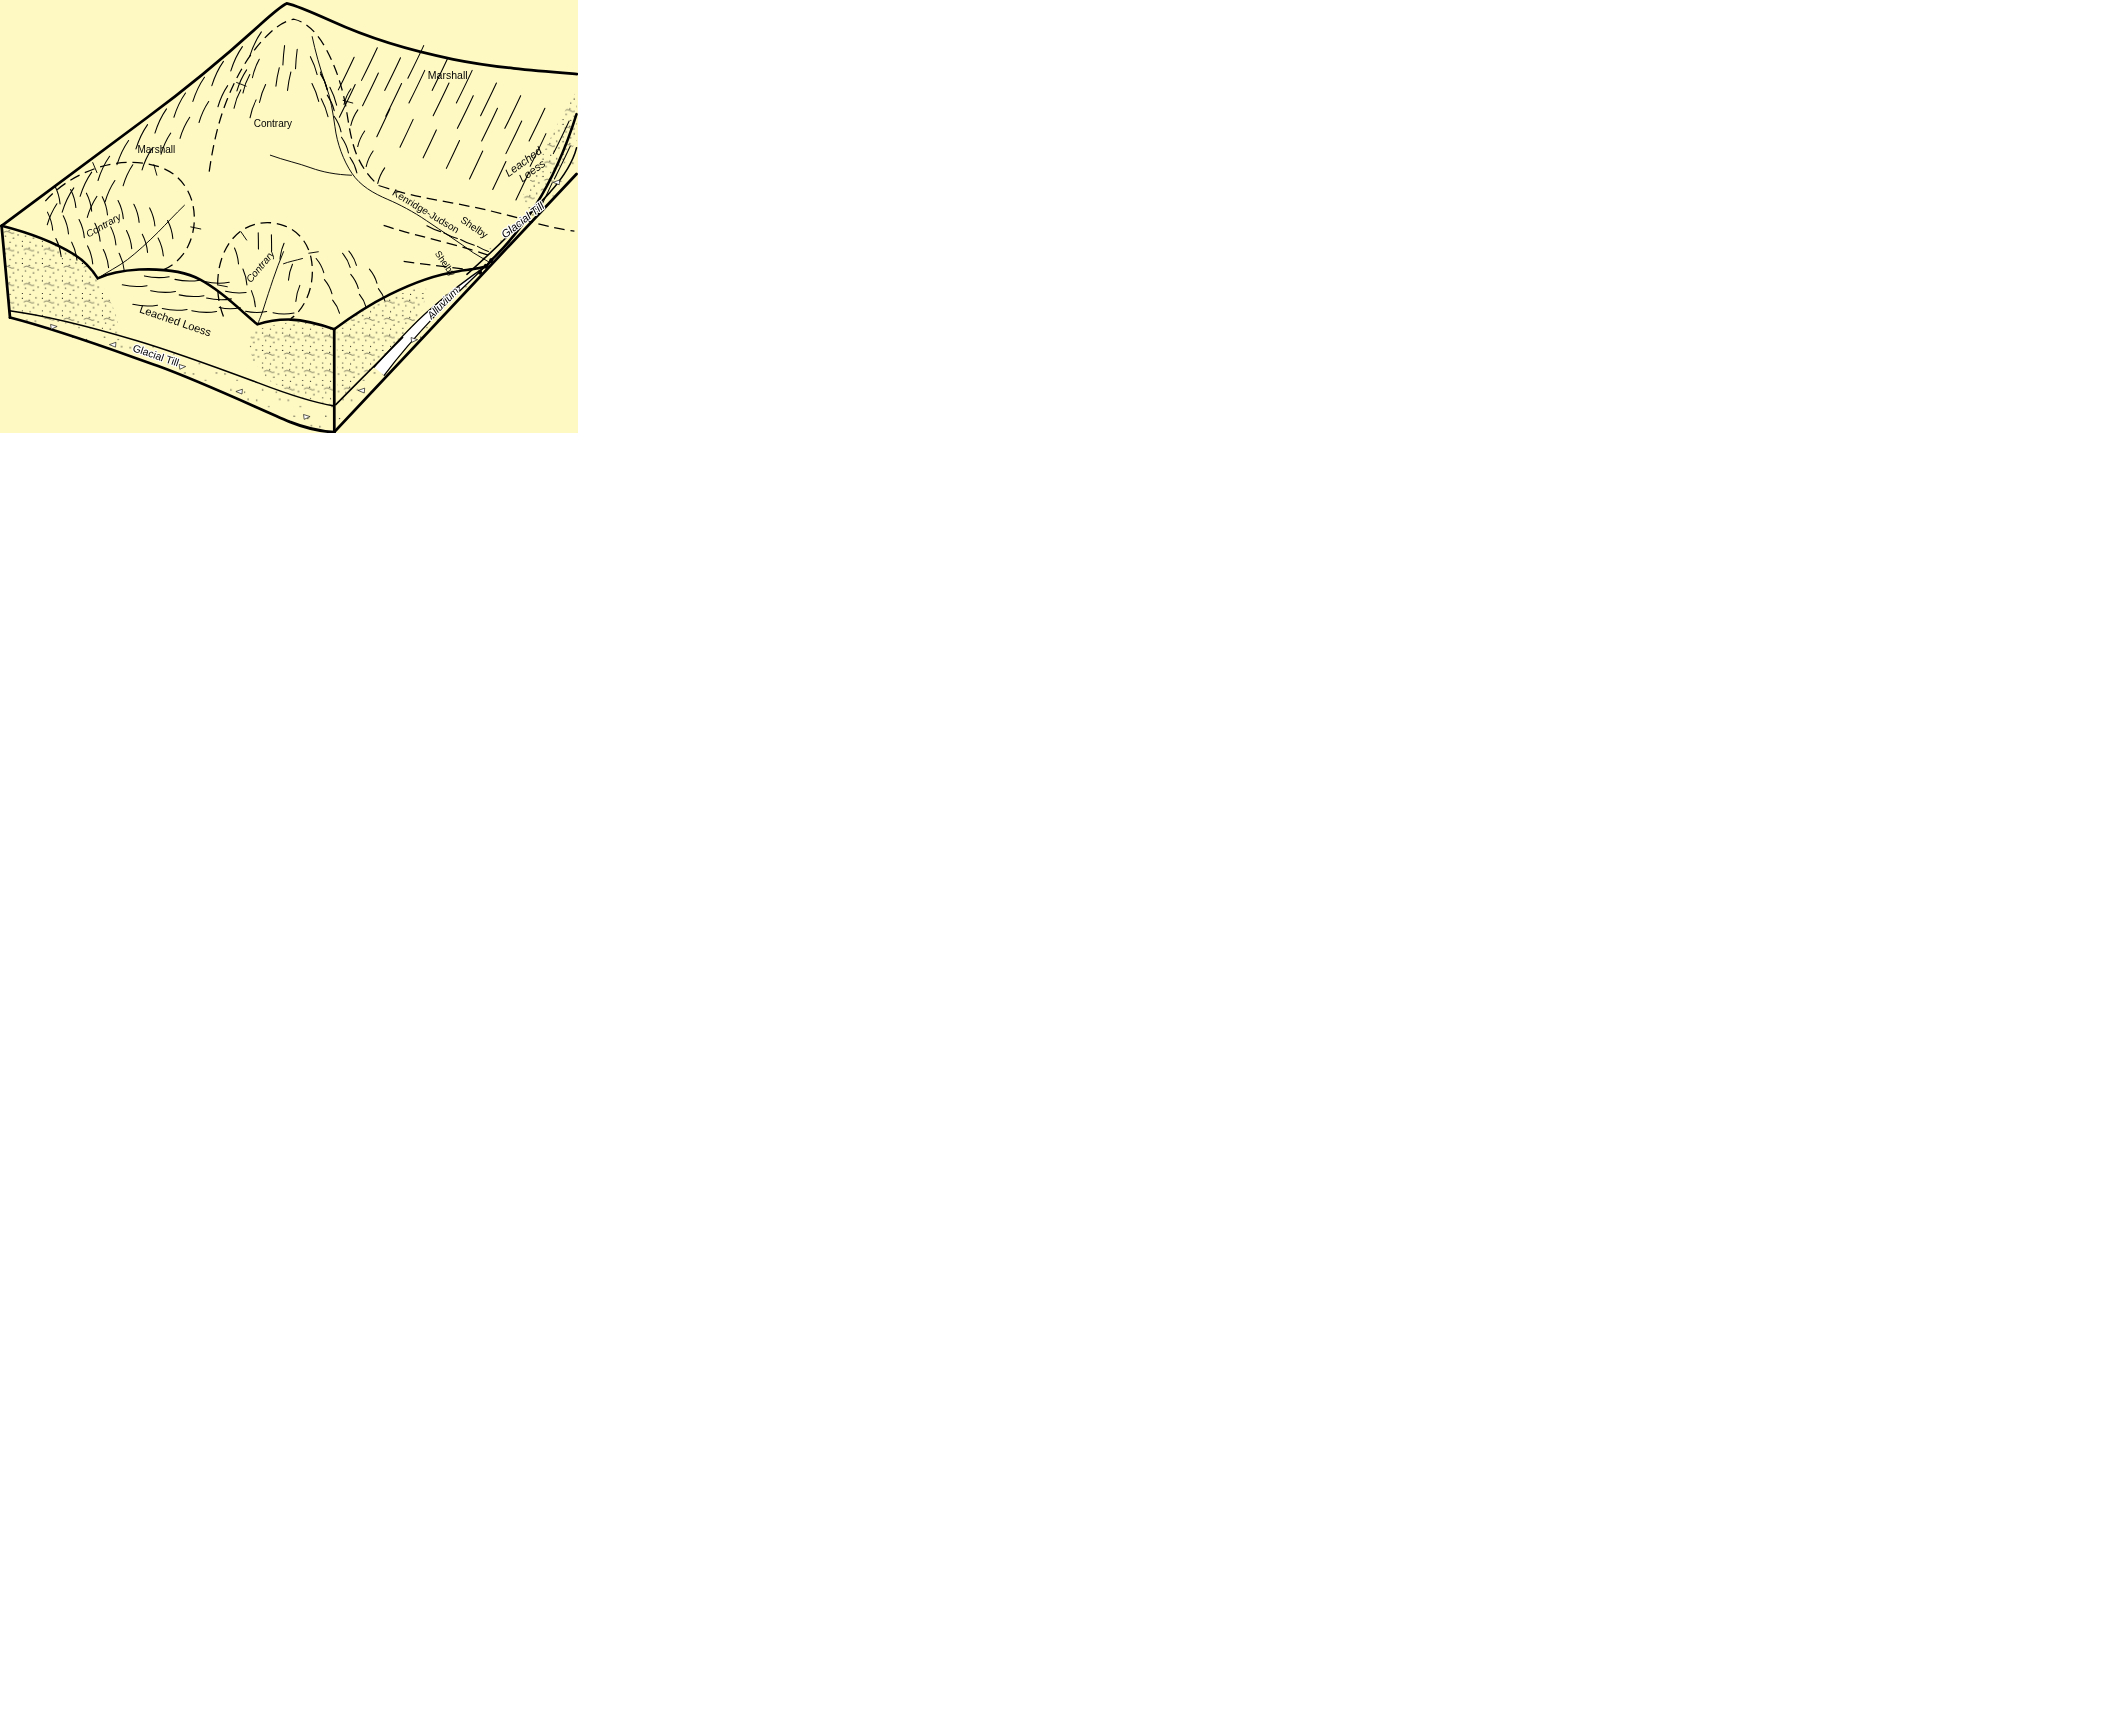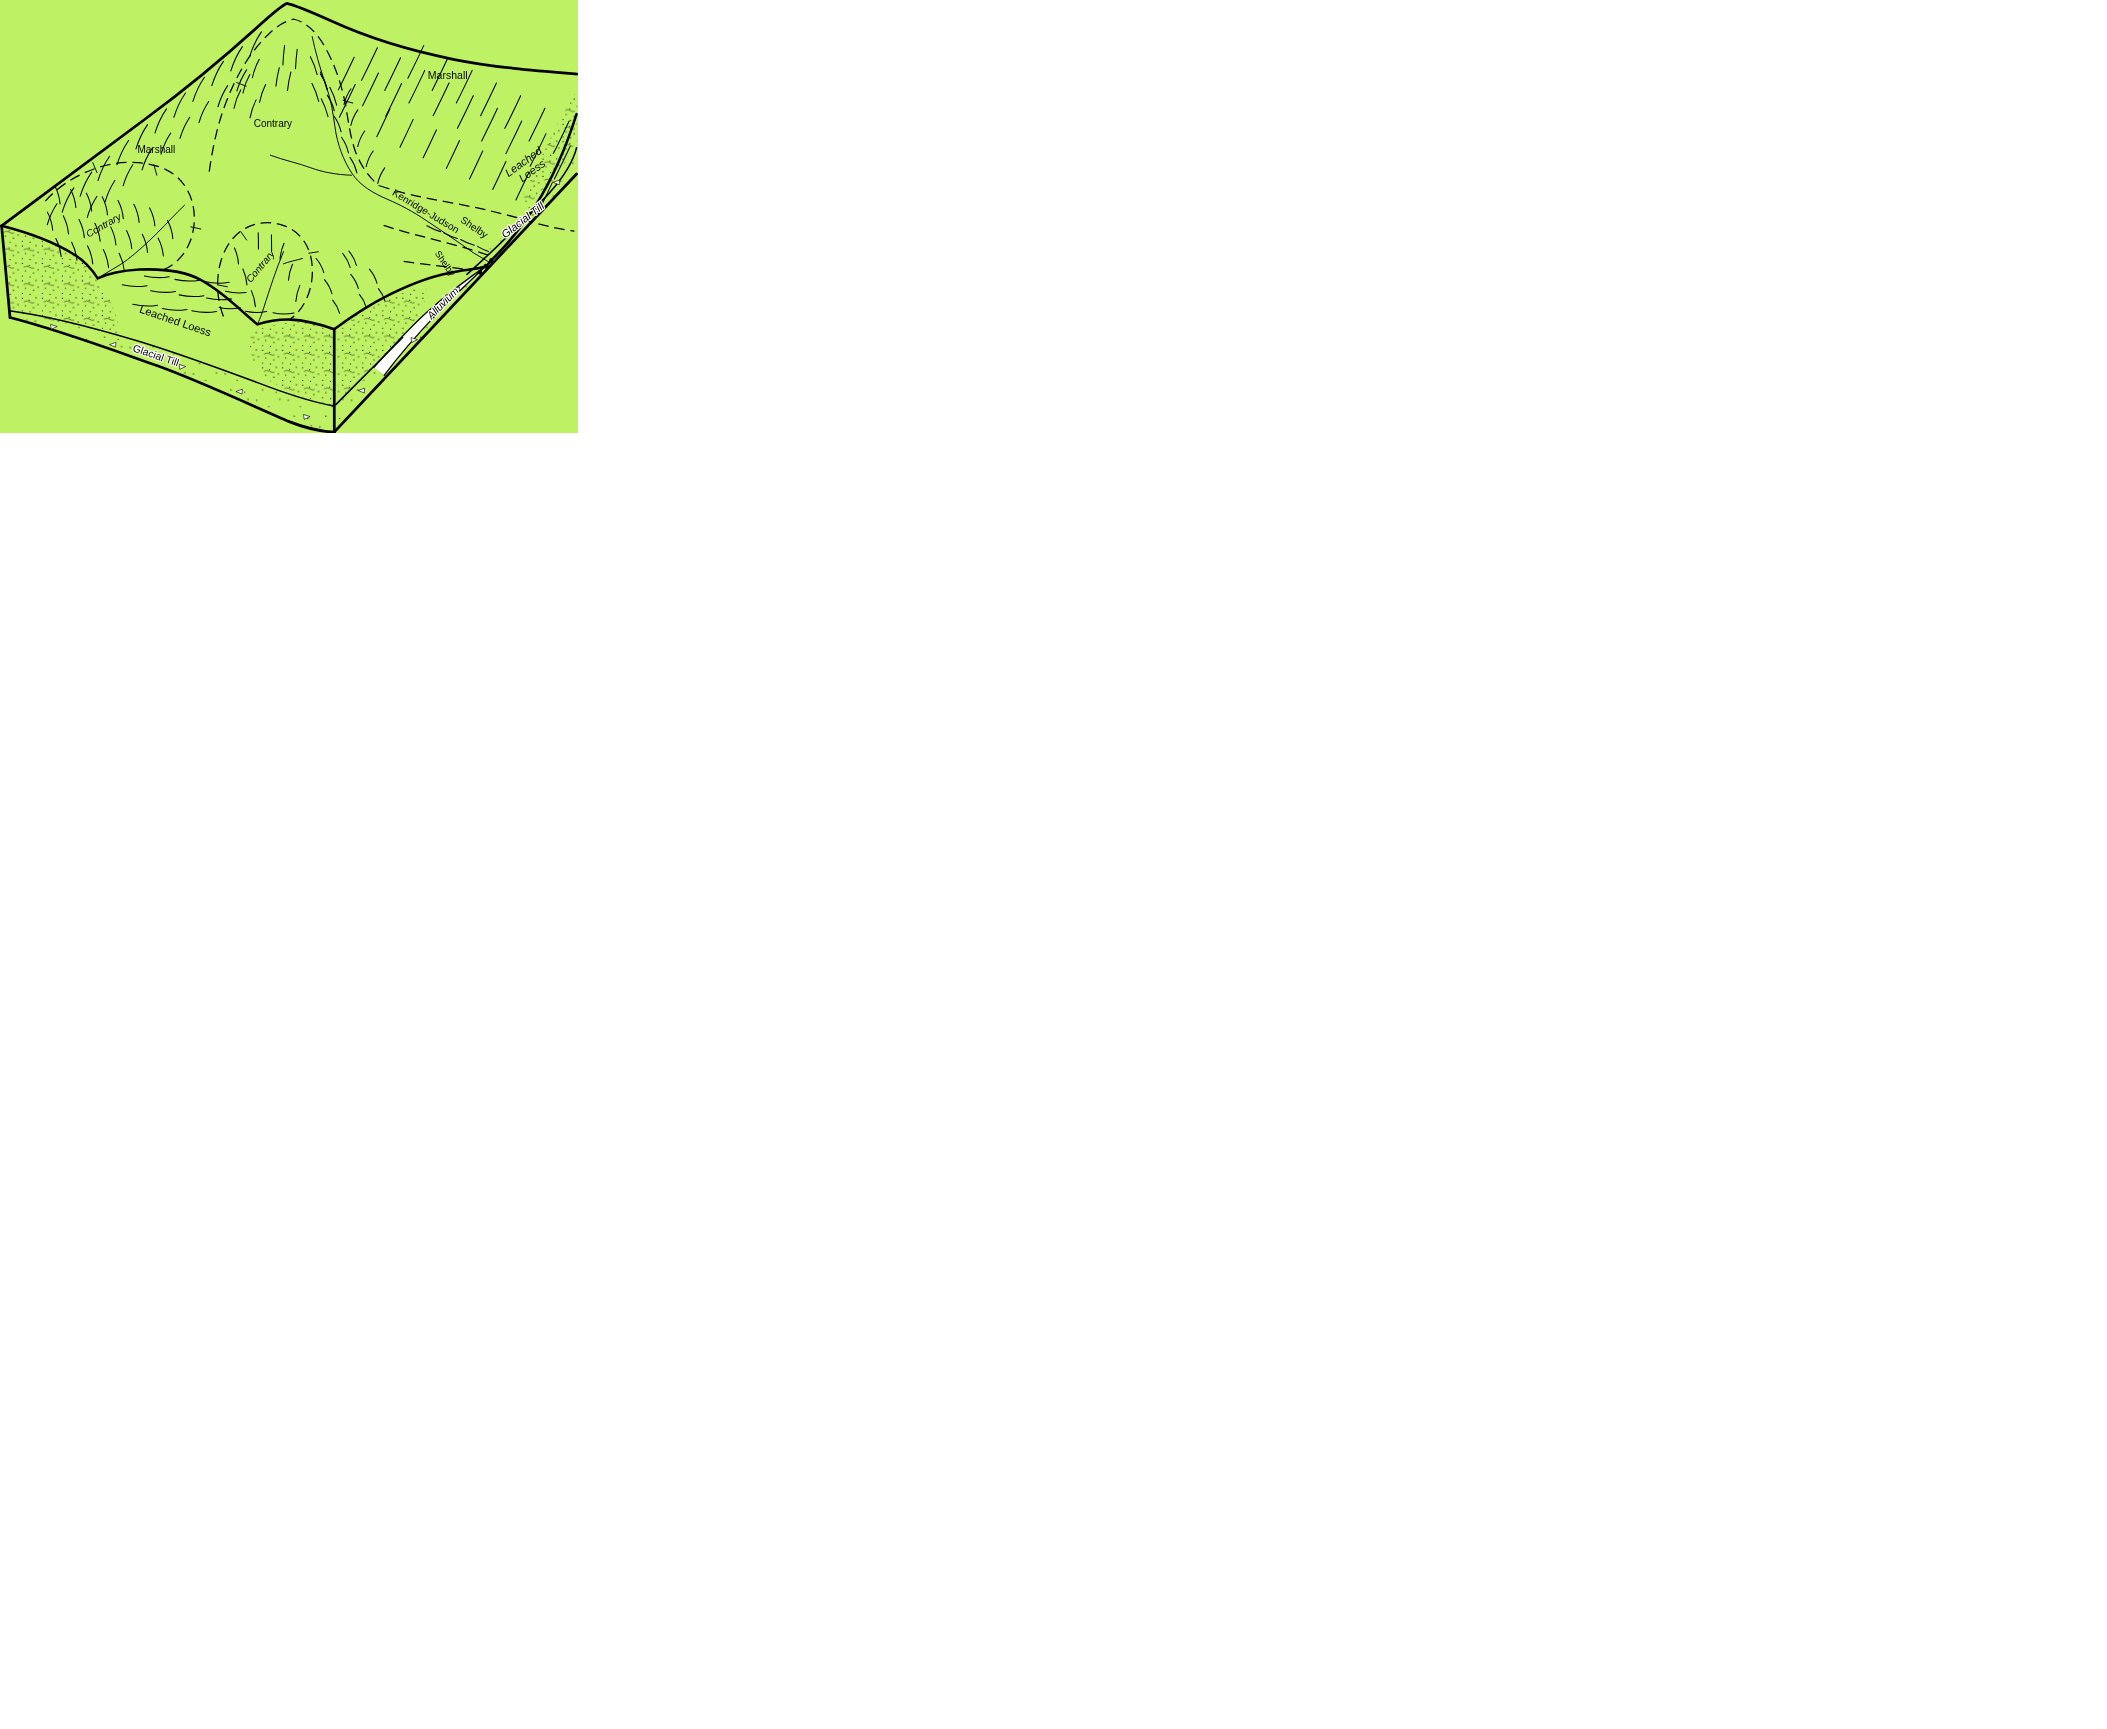--- a/index.html
+++ b/index.html
@@ -1,16 +1,16 @@
 <!DOCTYPE html>
 <html style="font-size:6.7px"><head>
 <meta charset="utf-8">
 <style>
   html,body{margin:0;padding:0;background:#ffffff;}
-  .stage{width:578px;height:433px;background:#bef264;text-align:center;}
+  .stage{width:578px;height:433px;background:#fef9c3;text-align:center;}
   svg{display:block;width:100%;height:100%;}
   .edge{fill:none;stroke:#000;stroke-width:26;stroke-linecap:round;stroke-linejoin:round;}
   .terrain{fill:none;stroke:#000;stroke-width:24;stroke-linecap:round;stroke-linejoin:miter;}
   .bound{fill:none;stroke:#000;stroke-width:15;stroke-linecap:round;}
   .alluvline{fill:none;stroke:#000;stroke-width:12;stroke-linecap:round;}
   .stream{fill:none;stroke:#000;stroke-width:9;stroke-linecap:round;}
   .dashed{fill:none;stroke:#000;stroke-width:12;stroke-linecap:butt;stroke-dasharray:100 55;}
   .hach{fill:none;stroke:#000;stroke-width:10;stroke-linecap:round;}
   .tick{fill:none;stroke:#000;stroke-width:9;stroke-linecap:round;}
   .tri{fill:#ffffff;stroke:#000;stroke-width:6;stroke-linejoin:round;}

